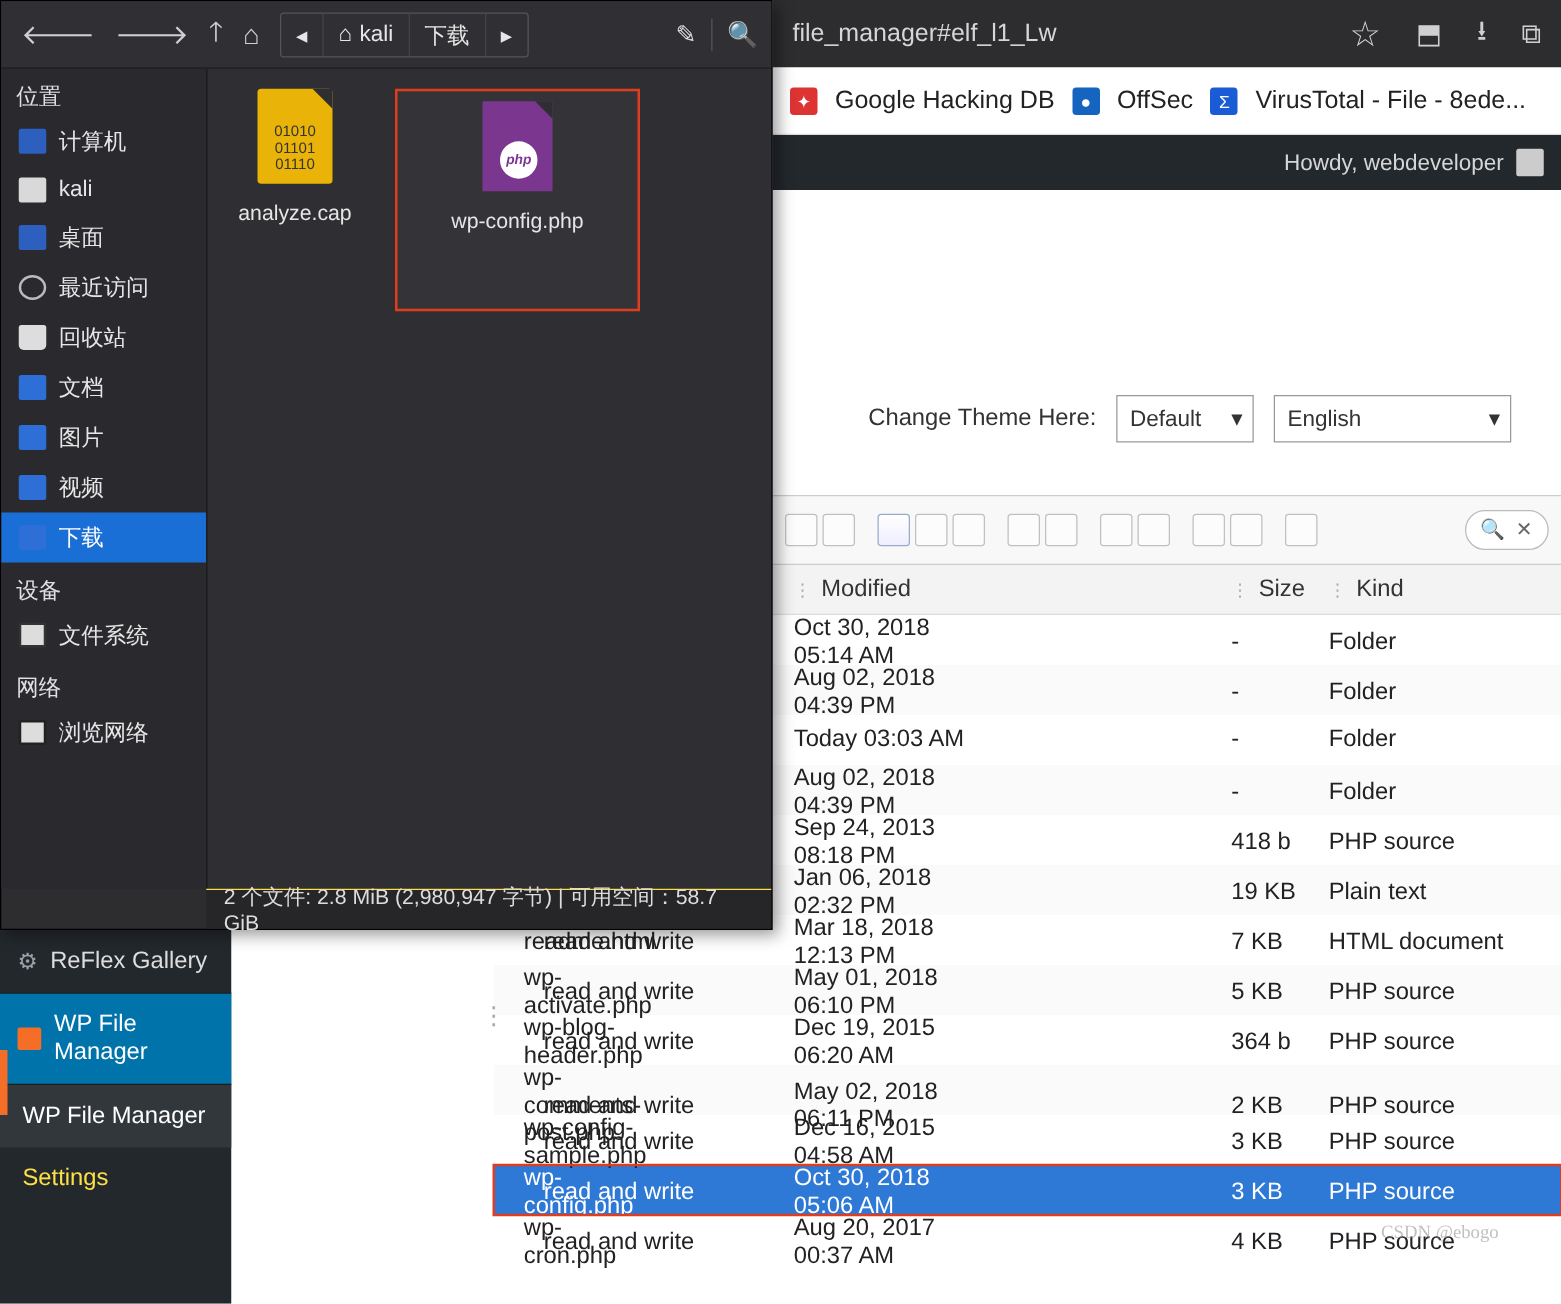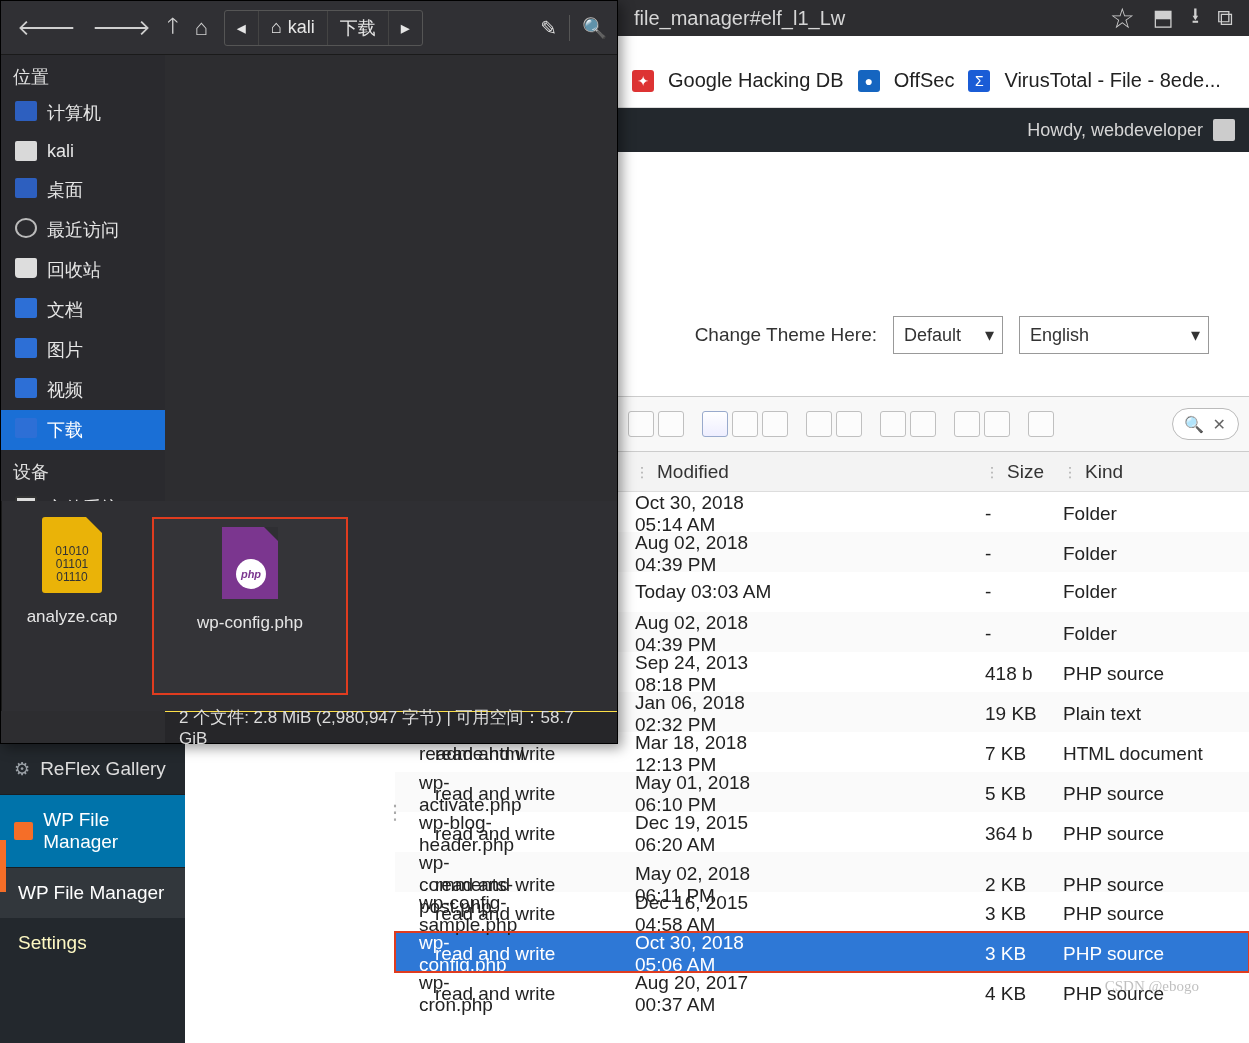--- a/index.html
+++ b/index.html
@@ -10,24 +10,24 @@
 .fm-toolbar { height: 54px; display: flex; align-items: center; gap: 4px; padding: 0 10px; background: #303034; border-bottom: 1px solid #1a1a1a; }
 .nav-arrow, .nav-btn { color: #cfcfcf; font-size: 22px; padding: 4px 6px; cursor: pointer; }
 .breadcrumb { display: flex; align-items: center; border: 1px solid #555; border-radius: 3px; height: 36px; margin-left: 6px; flex: 0 0 auto; }
 .bc-seg { display: flex; align-items: center; gap: 6px; padding: 0 12px; height: 100%; border-left: 1px solid #444; font-size: 18px; }
 .bc-seg.first { border-left: none; }
 .bc-seg .home { font-size: 18px; }
 .toolbar-right { margin-left: auto; display: flex; gap: 12px; align-items: center; }
 .edit-icon, .search-icon { font-size: 20px; color: #ddd; }
 .vbar { width:1px; height:26px; background:#555; }
 
-.fm-body { display: flex; height: calc(100% - 54px - 32px); flex-direction: column; }
+.fm-body { display: flex; height: calc(100% - 54px - 32px); }
 .fm-sidebar { width: 164px; background: #2a2a2e; overflow: hidden; font-size: 18px; }
 .side-head { padding: 10px 12px 4px; font-size: 18px; color: #e0e0e0; }
-.side-item { display: flex; align-items: flex-start; gap: 10px; padding: 8px 14px; cursor: pointer; white-space: nowrap; }
+.side-item { display: flex; align-items: center; gap: 10px; padding: 8px 14px; cursor: pointer; white-space: nowrap; }
 .side-item.active { background: #1a6fd6; color: #fff; }
 .side-ico { width: 22px; height: 20px; display: inline-flex; align-items: center; justify-content: center; font-size: 16px; }
 .ico-pc{background:#2d5fbf;border-radius:2px;}
 .ico-folder{background:#d9d9d9;border-radius:2px;}
 .ico-desktop{background:#2d5fbf;border-radius:2px;}
 .ico-recent{border:2px solid #bbb;border-radius:50%;background:none;}
 .ico-trash{background:#ddd;border-radius:2px 2px 4px 4px;}
 .ico-doc,.ico-music,.ico-img,.ico-vid,.ico-dl{background:#2d6fd6;border-radius:2px;}
 .ico-fs{background:#ddd;border:2px solid #333;border-radius:2px;}
 .ico-net{background:#ddd;border:2px solid #222;border-radius:2px;}
@@ -38,21 +38,21 @@
 .tile-ico-cap { width:60px; height:76px; margin:0 auto 14px; background:#eab308; border-radius:3px; position:relative; }
 .tile-ico-cap::before{content:"";position:absolute;top:0;right:0;border-style:solid;border-width:0 16px 16px 0;border-color:transparent #2f2f33 transparent transparent;}
 .tile-ico-cap .bits{position:absolute;top:28px;left:0;right:0;font-size:12px;color:#333;line-height:13px;}
 .tile-ico-php { width:56px; height:72px; margin:0 auto 14px; background:#7b368f; position:relative; }
 .tile-ico-php::before{content:"";position:absolute;top:0;right:0;border-style:solid;border-width:0 14px 14px 0;border-color:transparent #2f2f33 transparent transparent;}
 .tile-ico-php .ball{position:absolute;top:32px;left:14px;width:30px;height:30px;border-radius:50%;background:#fff;display:flex;align-items:center;justify-content:center;color:#7b368f;font-size:11px;font-style:italic;font-weight:bold;}
 
 .fm-status { position:absolute; bottom:0; left:164px; right:0; height:32px; background:#262629; color:#ddd; font-size:17px; display:flex; align-items:center; padding:0 14px; border-top:1px solid #fde047; }
 
 
-.browser-top { position:absolute; top:0; left:618px; right:0; height:36px; background:#2d2d30; color:#d6d6d6; display:flex; align-items:center; padding:0 16px; gap:18px; }
+.browser-top { position:absolute; top:0; left:618px; right:0; height:54px; background:#2d2d30; color:#d6d6d6; display:flex; align-items:center; padding:0 16px; gap:28px; }
 .url { font-size:20px; color:#d6d6d6; }
 .star { font-size:28px; color:#cfcfcf; margin-left:auto; }
 .top-ico { font-size:22px; color:#cfcfcf; }
 
 .bookmarks { position:absolute; top:54px; left:618px; right:0; height:54px; background:#fff; color:#222; display:flex; align-items:center; padding:0 14px; gap:14px; font-size:20px; border-bottom:1px solid #ddd;}
 .bm-ico { width:22px; height:22px; display:inline-flex; align-items:center; justify-content:center; border-radius:3px; font-size:14px; color:#fff; }
 .bm-ico.red{background:#d33;}
 .bm-ico.blue{background:#1565c0;}
 .bm-ico.vt{background:#1a5cd6;}
 
@@ -87,21 +87,21 @@
 .f-ico.php{background:radial-gradient(circle,#fff 35%,#6a6fbf 36%);}
 .f-ico.html{background:#5aa0e0;}
 .f-ico.phpsel{background:radial-gradient(circle,#fff 35%,#3a65c0 36%);}
 
 
 .wp-admin-side { position:absolute; left:0; top:744px; width:185px; bottom:0; background:#23282d; color:#ddd; font-size:19px; }
 .wpa-item{display:flex;align-items:center;gap:10px;padding:14px 14px;border-bottom:1px solid #1a1e22;cursor:pointer;}
 .wpa-item.active{background:#0073aa;color:#fff;}
 .wpa-item .gear{color:#9aa0a6;}
 .wpa-sub{padding:14px 18px;background:#32373c;color:#fff;}
-.wpa-sub2{padding:14px 18px;color:#fef9c3;}
+.wpa-sub2{padding:14px 18px;color:#fde047;}
 .wpa-colstrip{position:absolute;left:0;top:96px;width:6px;height:52px;background:#f56e28;}
 .wpa-folder{width:22px;height:18px;background:#f56e28;border-radius:2px;display:inline-block;}
 .wpa-gear{font-size:18px;}
 
 .resizer{position:absolute;left:385px;top:800px;width:12px;height:30px;color:#aaa;font-size:20px;text-align:center;}
 
 .watermark { position:absolute; right:50px; bottom:48px; color:rgba(140,140,140,.55); font-size:15px; pointer-events:none;font-family:Liberation Serif, serif; }
 </style>
 </head>
 <body>

